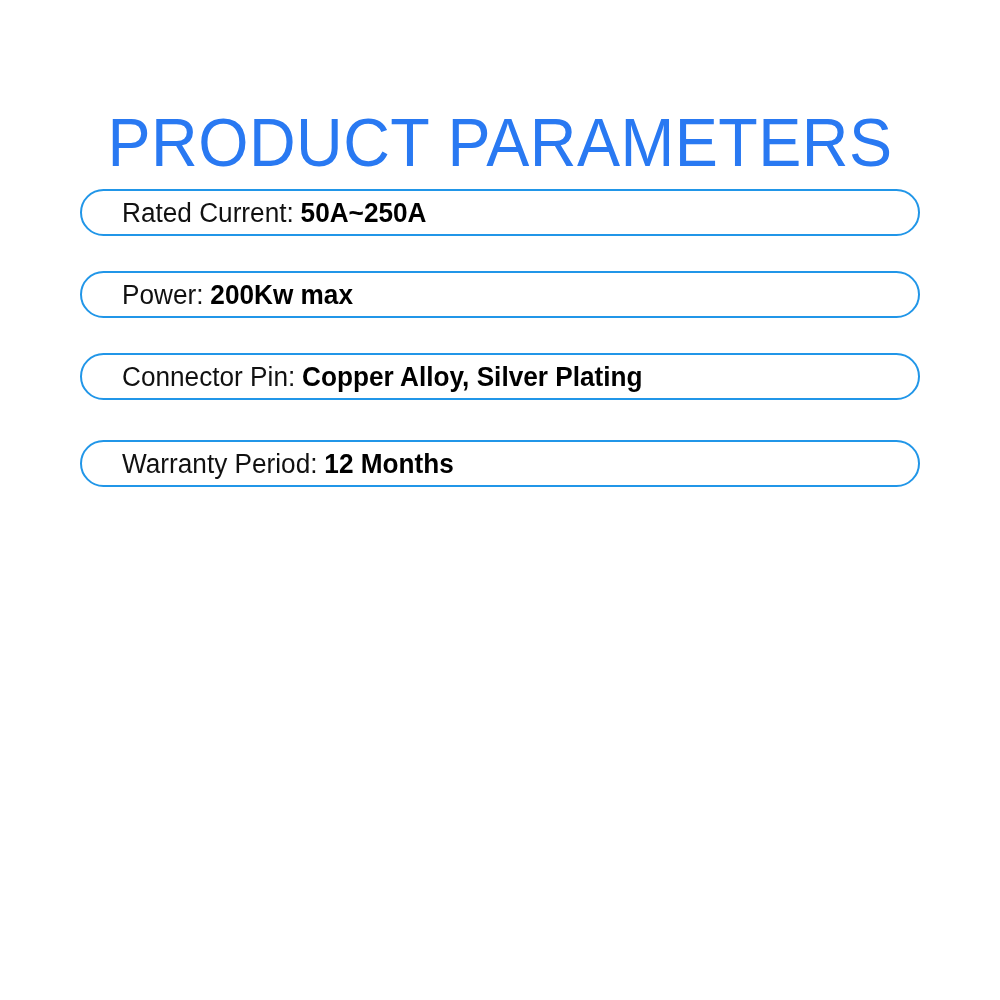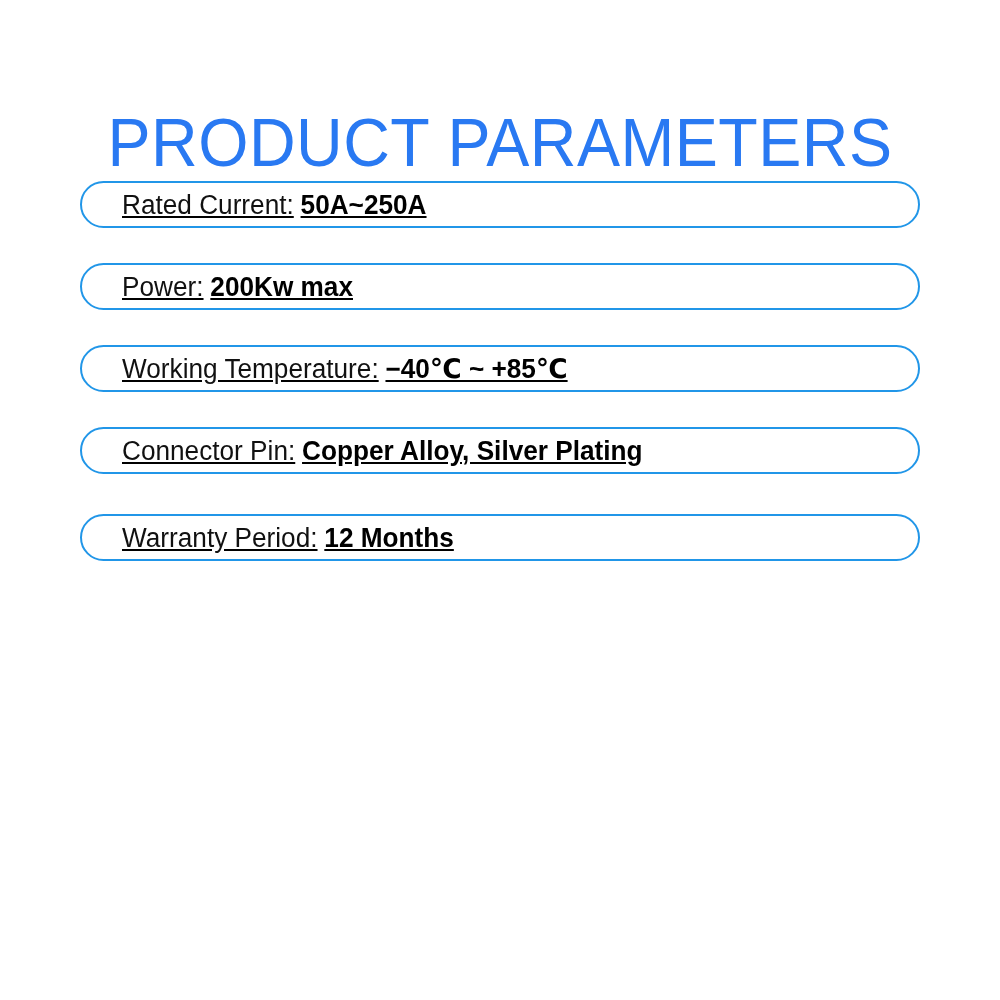--- a/index.html
+++ b/index.html
@@ -37,23 +37,22 @@
     letter-spacing: 0.5px;
     transform: scaleX(0.95);
     transform-origin: 500px 50%;
     white-space: nowrap;
   }
 
   
   .pill-list {
     position: absolute;
     left: 80px;
-    top: 181px;
+    top: 189px;
     width: 840px;
-    text-decoration: underline;
   }
 
   .pill {
     position: relative;
     box-sizing: border-box;
     width: 840px;
     height: 47px;
     margin-bottom: 35px;
     border: 2px solid #2196e8;
     border-radius: 24px;
@@ -104,23 +103,20 @@
       <span class="pill-text"><span class="label">Rated Current:</span><span class="value">50A~250A</span></span>
     </div>
 
 
     <div class="pill">
       <span class="pill-text"><span class="label">Power:</span><span class="value">200Kw max</span></span>
     </div>
 
 
 
-    <div class="pill">
-      <span class="pill-text"><span class="label">Working Temperature:</span><span class="value">−40℃ ~ +85℃</span></span>
-    </div>
 
 
     <div class="pill">
       <span class="pill-text"><span class="label">Connector Pin:</span><span class="value">Copper Alloy, Silver Plating</span></span>
     </div>
 
     <div class="pill">
       <span class="pill-text"><span class="label">Warranty Period:</span><span class="value">12 Months</span></span>
     </div>
 

